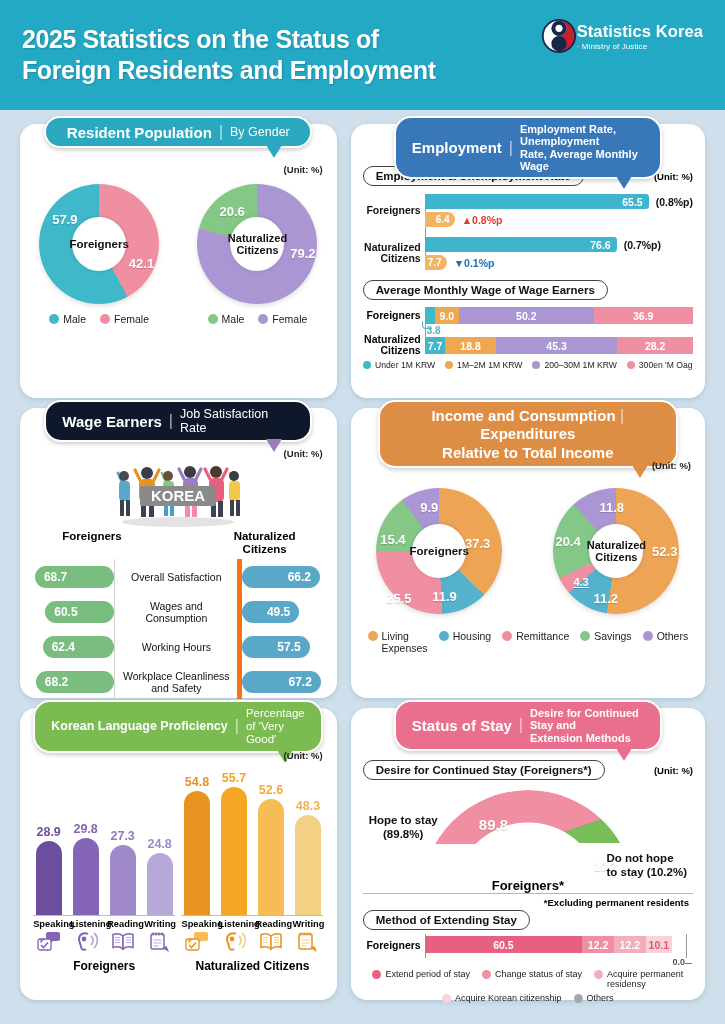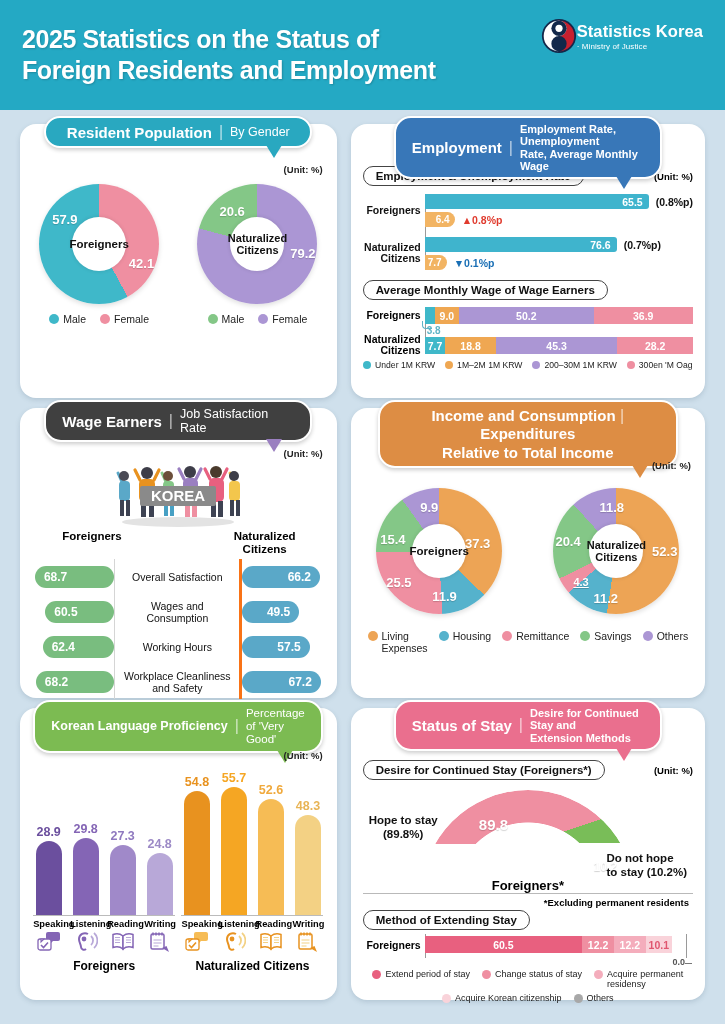--- a/index.html
+++ b/index.html
@@ -78,21 +78,21 @@
     border-right: 8px solid transparent;
     border-top: 13px solid currentColor;
   }
   .ribbon-main { font-size: 15px; font-weight: bold; white-space: nowrap; }
   .ribbon-div { opacity: .65; font-weight: 300; }
   .ribbon-sub { font-size: 11px; font-weight: bold; line-height: 1.12; }
   .ribbon-sub.big { font-size: 12.5px; font-weight: normal; }
 
   .c-teal   { background: #29a8c0; color: #29a8c0; }
   .c-blue   { background: #3877b8; color: #3877b8; }
-  .c-purple { background: #404040; color: #9a7fc0; }
+  .c-purple { background: #0f172a; color: #9a7fc0; }
   .c-orange { background: #dd8d44; color: #dd8d44; }
   .c-green  { background: #7cbb52; color: #7cbb52; }
   .c-pink   { background: #ea6f8e; color: #ea6f8e; }
   .ribbon > span { color: #fff; }
 
   .unit {
     position: absolute; right: 14px; top: 40px;
     font-size: 9.5px; font-weight: bold; color: #222;
   }
 
@@ -183,21 +183,21 @@
               font-size: 11.5px; font-weight: bold; text-align: center; margin-top: 2px; }
   .sat-head div { width: 92px; line-height: 1.15; }
   .sat-table { margin-top: 3px; padding: 0 8px; position: relative; }
   .sat-row { display: grid; grid-template-columns: 1fr 128px 1fr;
              align-items: center; height: 35px; }
   .satbar { height: 22px; border-radius: 11px; display: flex; align-items: center;
             color: #fff; font-size: 12px; font-weight: bold; }
   .satbar.L { background: #79bd7f; justify-content: flex-start; padding-left: 9px; margin-left: auto; }
   .satbar.R { background: #5aa8c8; justify-content: flex-end; padding-right: 9px; }
   .sat-mid { text-align: center; font-size: 10.5px; color: #111; line-height: 1.15;
-             border-left: 1px solid #d5d5d5; border-right: 3px solid #f97316; height: 100%;
+             border-left: 1px solid #d5d5d5; border-right: 5px solid #f97316; height: 100%;
              display: flex; align-items: center; justify-content: center; }
 
   
   .lang-wrap { display: flex; justify-content: space-around; margin-top: 26px;
                padding: 0 10px; }
   .lang-group { }
   .bars { display: flex; align-items: flex-end; gap: 6px; height: 148px;
           border-bottom: 1.5px solid #bbb; }
   .bcol { width: 31px; display: flex; flex-direction: column;
           justify-content: flex-end; align-items: center; height: 100%; }
@@ -525,21 +525,21 @@
     <div class="donut-row" style="margin-top:46px">
       <div class="donut-box">
         <div class="donut" style="width:126px;height:126px;border-radius:50%;
              background:conic-gradient(#eda455 0 37.3%, #55b2cc 37.3% 49.2%, #ef8fa1 49.2% 74.7%, #84c787 74.7% 90.1%, #ab96d4 90.1% 100%);
              box-shadow:0 2px 5px rgba(0,0,0,.13);">
           <div class="donut-hole" style="left:36px;top:36px;width:54px;height:54px;font-size:11.5px;">
             <span>Foreigners</span>
           </div>
           <div class="dlabel" style="right:12px;top:48px;">37.3</div>
           <div class="dlabel" style="left:56px;bottom:10px;">11.9</div>
-          <div class="dlabel" style="left:10px;bottom:24px;">25.5</div>
+          <div class="dlabel" style="left:10px;bottom:8px;">25.5</div>
           <div class="dlabel" style="left:4px;top:44px;">15.4</div>
           <div class="dlabel" style="left:44px;top:12px;">9.9</div>
         </div>
       </div>
       <div class="donut-box">
         <div class="donut" style="width:126px;height:126px;border-radius:50%;
              background:conic-gradient(#eda455 0 52.3%, #55b2cc 52.3% 63.5%, #ef8fa1 63.5% 67.8%, #84c787 67.8% 88.2%, #ab96d4 88.2% 100%);
              box-shadow:0 2px 5px rgba(0,0,0,.13);">
           <div class="donut-hole" style="left:36px;top:36px;width:54px;height:54px;font-size:11px;flex-direction:column;">
             <span>Naturalized</span>

